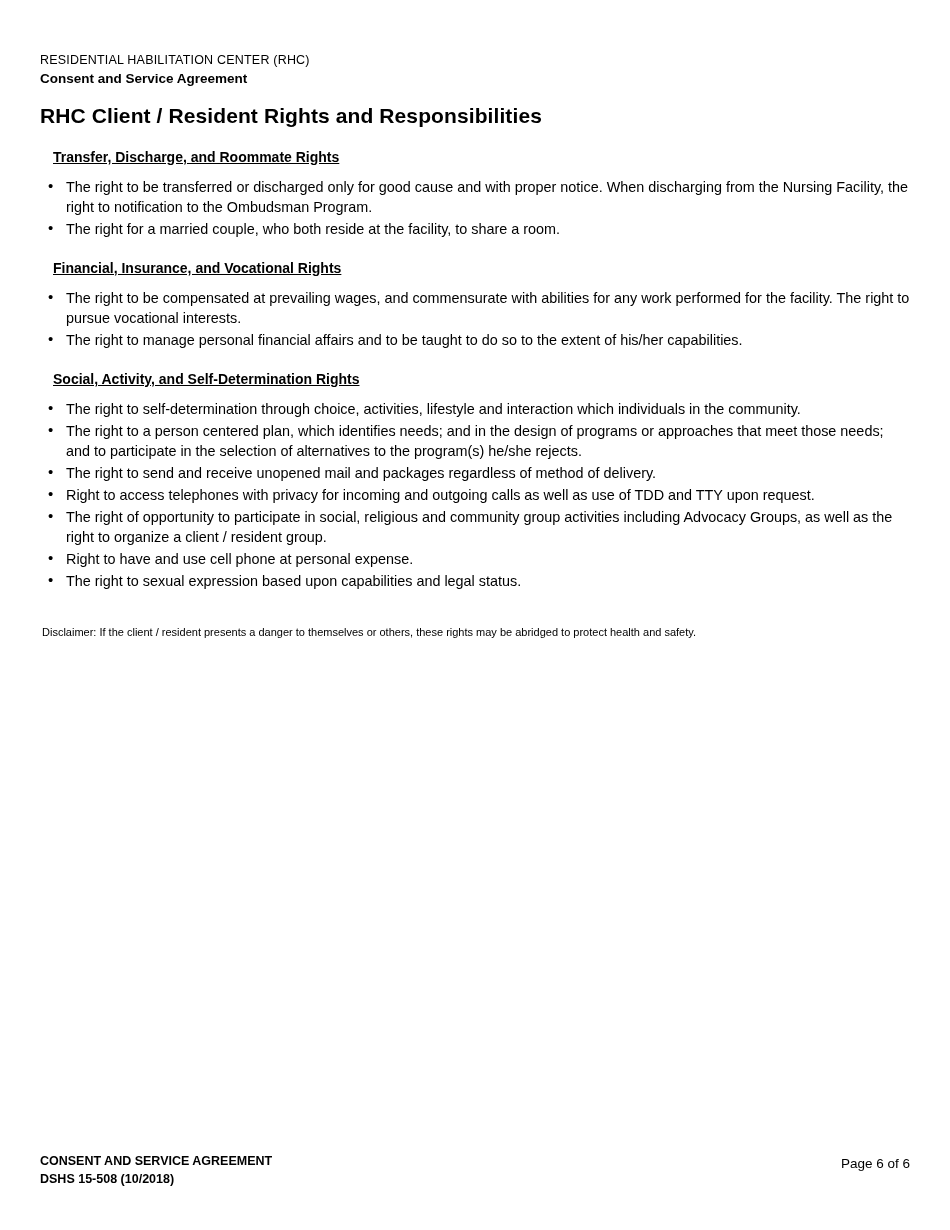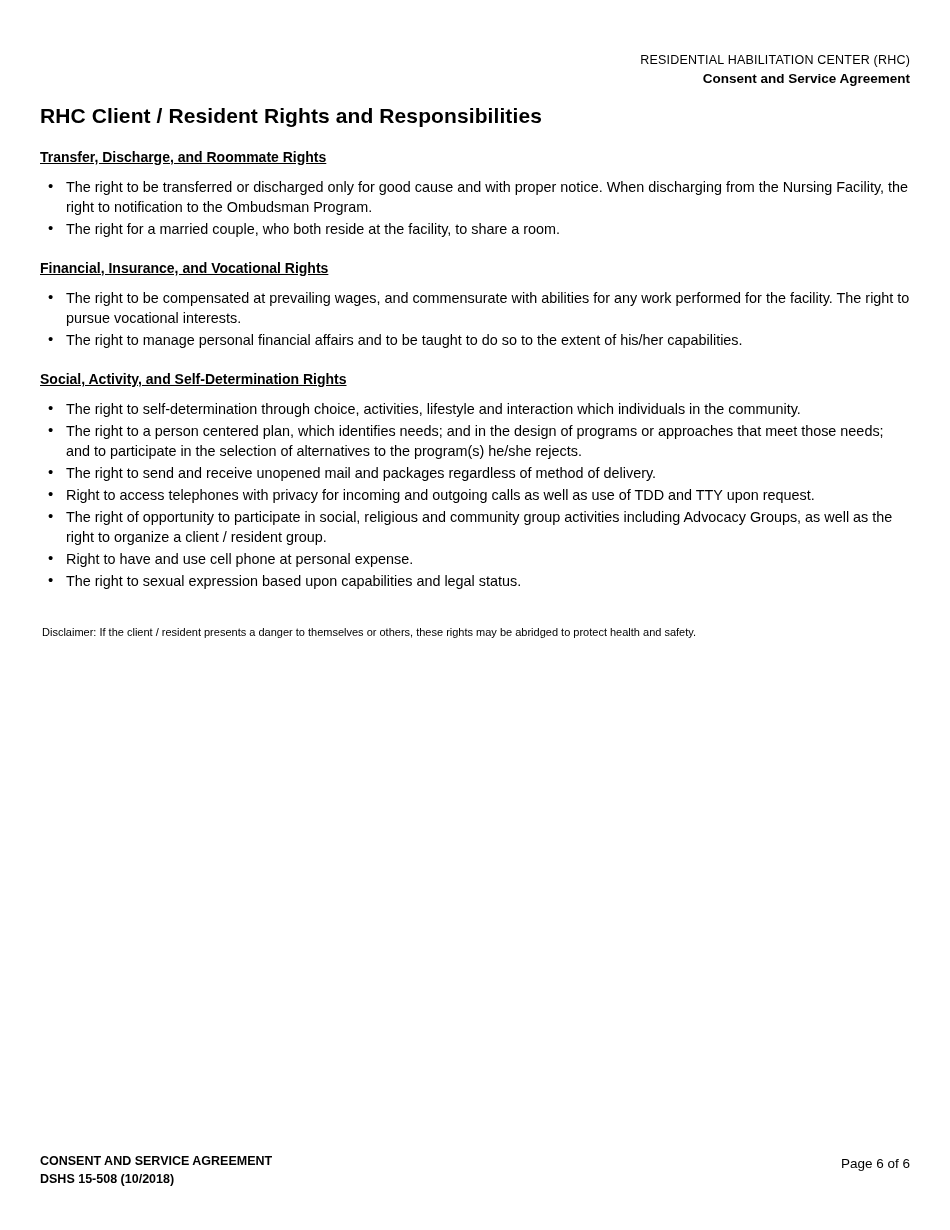--- a/index.html
+++ b/index.html
@@ -18,21 +18,21 @@
   .page {
     position: absolute;
     top: 0;
     left: 0;
     width: 950px;
     height: 1230px;
     box-sizing: border-box;
     padding: 52px 40px 0 40px;
   }
   .header-block {
-    text-align: right;
+    text-align: left;
   }
   .header-line1 {
     font-size: 12.5px;
     letter-spacing: 0.2px;
     line-height: 1.35;
   }
   .header-line2 {
     font-size: 13.5px;
     font-weight: bold;
     line-height: 1.4;
@@ -46,21 +46,21 @@
     margin-bottom: 0;
     letter-spacing: 0.1px;
   }
   .section {
     margin-top: 21px;
   }
   .section-heading {
     font-size: 14px;
     font-weight: bold;
     text-decoration: underline;
-    margin-left: 0;
+    margin-left: 13px;
     margin-bottom: 0;
   }
   ul.bullets {
     list-style: none;
     margin: 12px 0 0 0;
     padding: 0;
   }
   ul.bullets li {
     position: relative;
     padding-left: 26px;

